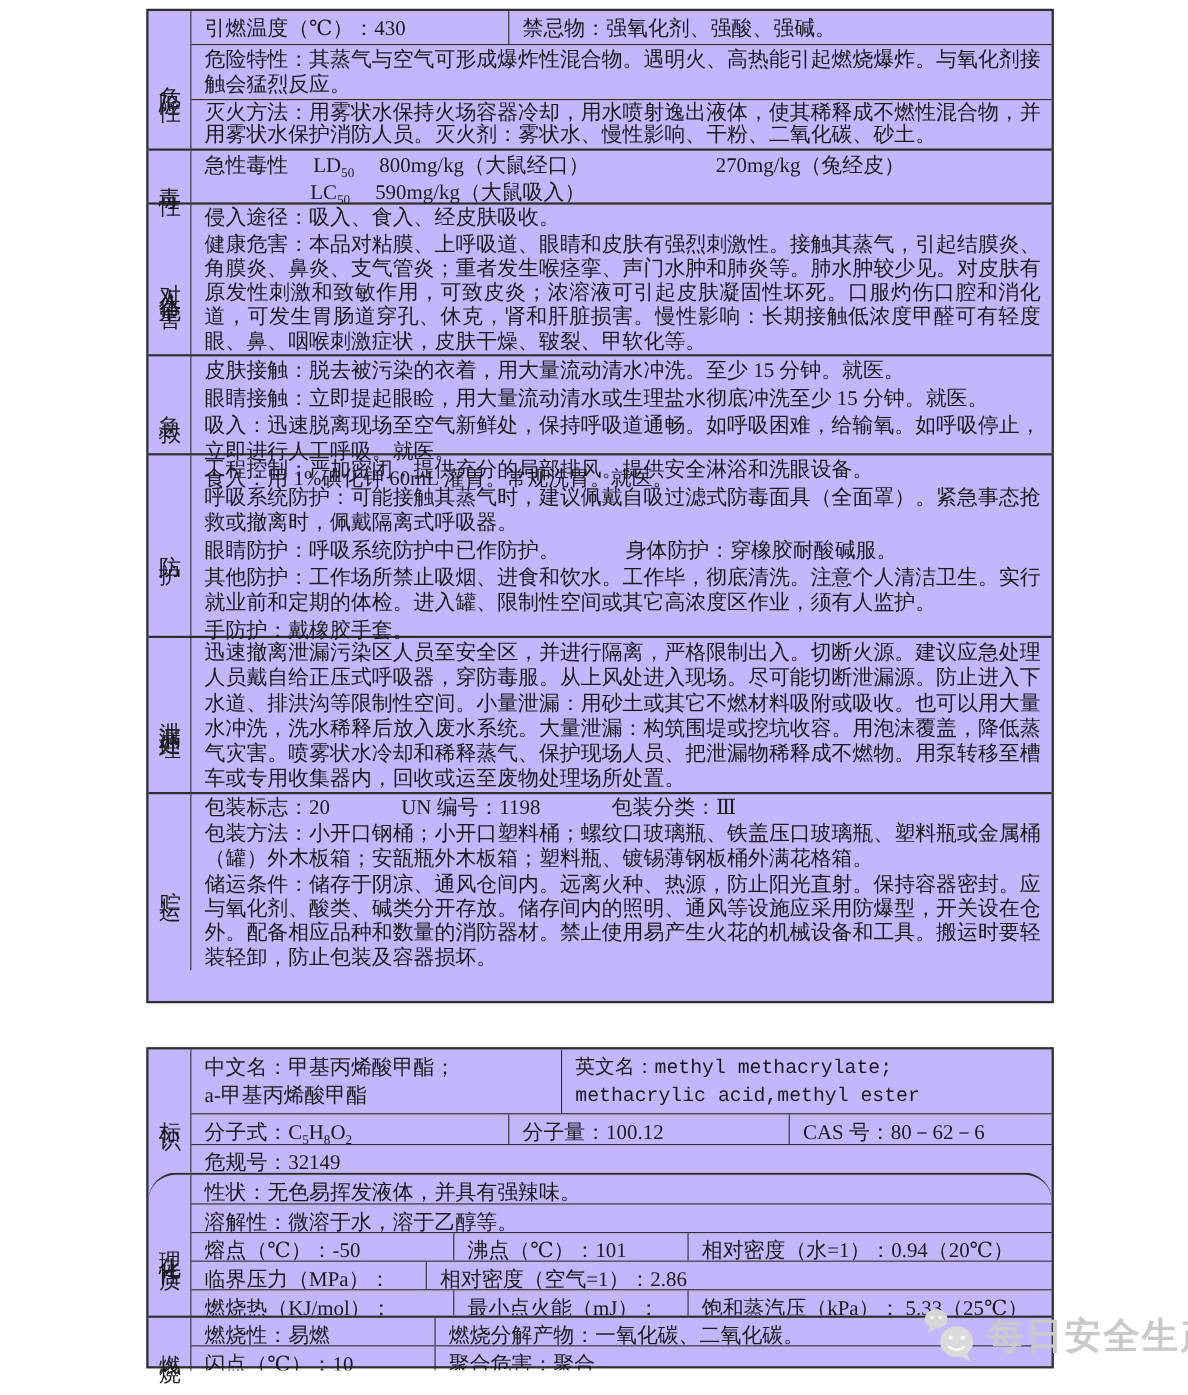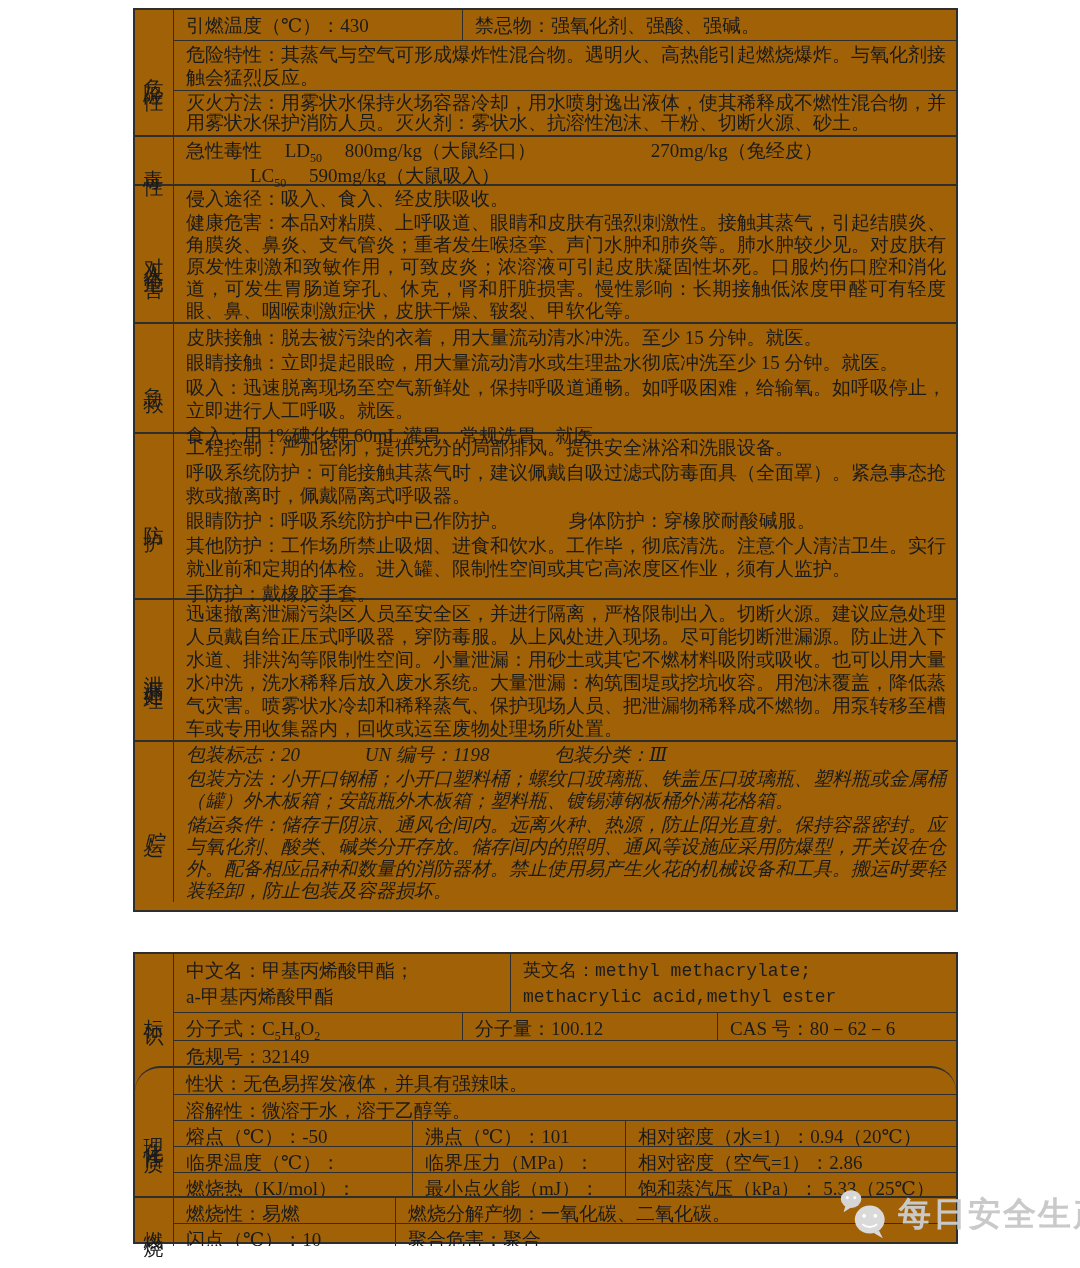--- a/index.html
+++ b/index.html
@@ -1,38 +1,38 @@
 <!DOCTYPE html>
 <html><head>
 <meta charset="utf-8">
 <style>
   html,body{margin:0;padding:0;background:#fff;}
   .page{position:relative;width:1080px;height:1268px;background:#ffffff;overflow:hidden;
         font-family:"Liberation Serif","DejaVu Serif",serif;color:#1b1b1b;}
-  .tbl{position:absolute;left:133px;width:825px;border:2px solid #2e2e2e;box-sizing:border-box;background:#a16207;}
+  .tbl{position:absolute;left:133px;width:825px;border:2px solid #2e2e2e;box-sizing:border-box;background:#c4b5fd;}
   .sec{display:flex;box-sizing:border-box;}
   .sec + .sec{border-top:2px solid #2e2e2e;}
   .side{flex:0 0 39px;border-right:1px solid #2e2e2e;display:flex;align-items:center;justify-content:center;
         font-size:20px;box-sizing:border-box;}
   .vlab{writing-mode:vertical-rl;text-orientation:upright;letter-spacing:7px;line-height:1;}
   .cnt{flex:1;display:flex;flex-direction:column;min-width:0;box-sizing:border-box;}
   .row{box-sizing:border-box;overflow:hidden;}
   .row + .row{border-top:1px solid #2e2e2e;}
   .cells{display:flex;height:100%;}
   .cell{box-sizing:border-box;padding:3px 8px 0 12px;white-space:nowrap;overflow:hidden;font-size:19px;}
   .cell + .cell{border-left:1px solid #2e2e2e;}
   .p{padding:2px 10px 0 12px;font-size:19px;line-height:23px;text-align:justify;}
   .p.tight{line-height:20px;}
   .p.lh22{line-height:22px;}
   sub{font-size:12px;line-height:0;}
   .gap60{margin-left:60px;}
   .gap55{margin-left:55px;}
   .gap110{margin-left:110px;margin-top:24px;}
   .gap18{margin-left:18px;}
-  .ind84{margin-left:64px;}
+  .ind84{margin-left:96px;}
   .nowrap{white-space:nowrap;}
   .title2{position:absolute;left:162px;top:924px;font-family:"Liberation Sans","DejaVu Sans",sans-serif;
           font-weight:bold;font-size:28px;letter-spacing:1px;color:#111;}
   .watermark{position:absolute;left:838px;top:1186px;display:flex;align-items:center;
              font-family:"Liberation Sans","DejaVu Sans",sans-serif;font-weight:bold;
              color:#c9c9c9;font-size:33px;letter-spacing:2px;white-space:nowrap;}
   .wm-icon{width:56px;height:56px;margin-right:4px;flex:0 0 auto;}
 </style>
 </head>
 <body>
@@ -49,21 +49,21 @@
         <div class="row" style="height:30px;flex:0 0 30px;">
           <div class="cells">
             <div class="cell" style="width:288px;">引燃温度（℃）：430</div>
             <div class="cell" style="flex:1;">禁忌物：强氧化剂、强酸、强碱。</div>
           </div>
         </div>
         <div class="row" style="height:50px;flex:0 0 50px;">
           <div class="p">危险特性：其蒸气与空气可形成爆炸性混合物。遇明火、高热能引起燃烧爆炸。与氧化剂接触会猛烈反应。</div>
         </div>
         <div class="row" style="flex:1;">
-          <div class="p tight">灭火方法：用雾状水保持火场容器冷却，用水喷射逸出液体，使其稀释成不燃性混合物，并用雾状水保护消防人员。灭火剂：雾状水、抗溶性泡沫、干粉、切断火源、砂土。</div>
+          <div class="p tight">灭火方法：用雾状水保持火场容器冷却，用水喷射逸出液体，使其稀释成不燃性混合物，并用雾状水保护消防人员。灭火剂：雾状水、慢性影响、干粉、二氧化碳、砂土。</div>
         </div>
       </div>
     </div>
 
     <div class="sec" style="height:49px;">
       <div class="side">
         <span class="vlab">毒性</span>
       </div>
       <div class="cnt">
         <div class="p nowrap">
@@ -82,21 +82,21 @@
     <div class="sec" style="height:138px;">
       <div class="side">
         <span class="vlab" style="letter-spacing:5px;">对人体危害</span>
       </div>
       <div class="cnt">
         <div class="p lh22">侵入途径：吸入、食入、经皮肤吸收。</div>
         <div class="p lh22">健康危害：本品对粘膜、上呼吸道、眼睛和皮肤有强烈刺激性。接触其蒸气，引起结膜炎、角膜炎、鼻炎、支气管炎；重者发生喉痉挛、声门水肿和肺炎等。肺水肿较少见。对皮肤有原发性刺激和致敏作用，可致皮炎；浓溶液可引起皮肤凝固性坏死。口服灼伤口腔和消化道，可发生胃肠道穿孔、休克，肾和肝脏损害。慢性影响：长期接触低浓度甲醛可有轻度眼、鼻、咽喉刺激症状，皮肤干燥、皲裂、甲软化等。</div>
       </div>
     </div>
 
-    <div class="sec" style="height:110px;">
+    <div class="sec" style="height:90px;">
       <div class="side">
         <span class="vlab">急救</span>
       </div>
       <div class="cnt">
         <div class="p">皮肤接触：脱去被污染的衣着，用大量流动清水冲洗。至少 15 分钟。就医。</div>
         <div class="p">眼睛接触：立即提起眼睑，用大量流动清水或生理盐水彻底冲洗至少 15 分钟。就医。</div>
         <div class="p">吸入：迅速脱离现场至空气新鲜处，保持呼吸道通畅。如呼吸困难，给输氧。如呼吸停止，立即进行人工呼吸。就医。</div>
         <div class="p">食入：用 1%碘化钾 60mL 灌胃。常规洗胃。就医。</div>
       </div>
     </div>
@@ -119,21 +119,21 @@
 
     <div class="sec" style="height:142px;">
       <div class="side">
         <span class="vlab" style="letter-spacing:5px;">泄漏处理</span>
       </div>
       <div class="cnt">
         <div class="p">迅速撤离泄漏污染区人员至安全区，并进行隔离，严格限制出入。切断火源。建议应急处理人员戴自给正压式呼吸器，穿防毒服。从上风处进入现场。尽可能切断泄漏源。防止进入下水道、排洪沟等限制性空间。小量泄漏：用砂土或其它不燃材料吸附或吸收。也可以用大量水冲洗，洗水稀释后放入废水系统。大量泄漏：构筑围堤或挖坑收容。用泡沫覆盖，降低蒸气灾害。喷雾状水冷却和稀释蒸气、保护现场人员、把泄漏物稀释成不燃物。用泵转移至槽车或专用收集器内，回收或运至废物处理场所处置。</div>
       </div>
     </div>
 
-    <div class="sec" style="flex:1;height:162px;font-style:italic;">
+    <div class="sec" style="flex:1;height:162px;">
       <div class="side">
         <span class="vlab">贮运</span>
       </div>
       <div class="cnt">
         <div class="p lh22 nowrap">
           <span>包装标志：20</span>
           <span class="gap60">UN 编号：1198</span>
           <span class="gap60">包装分类：Ⅲ</span>
         </div>
         <div class="p lh22">包装方法：小开口钢桶；小开口塑料桶；螺纹口玻璃瓶、铁盖压口玻璃瓶、塑料瓶或金属桶（罐）外木板箱；安瓿瓶外木板箱；塑料瓶、镀锡薄钢板桶外满花格箱。</div>
@@ -190,21 +190,20 @@
         </div>
         <div class="row" style="flex:0 0 26px;">
           <div class="cells">
             <div class="cell" style="width:238px;">熔点（℃）：-50</div>
             <div class="cell" style="width:213px;">沸点（℃）：101</div>
             <div class="cell" style="flex:1;">相对密度（水=1）：0.94（20℃）</div>
           </div>
         </div>
         <div class="row" style="flex:0 0 26px;">
           <div class="cells">
-            <div class="cell" style="width:238px;">临界温度（℃）：</div>
             <div class="cell" style="width:213px;">临界压力（MPa）：</div>
             <div class="cell" style="flex:1;">相对密度（空气=1）：2.86</div>
           </div>
         </div>
         <div class="row" style="flex:1;">
           <div class="cells">
             <div class="cell" style="width:238px;">燃烧热（KJ/mol）：</div>
             <div class="cell" style="width:213px;">最小点火能（mJ）：</div>
             <div class="cell" style="flex:1;">饱和蒸汽压（kPa）： 5.33（25℃）</div>
           </div>

